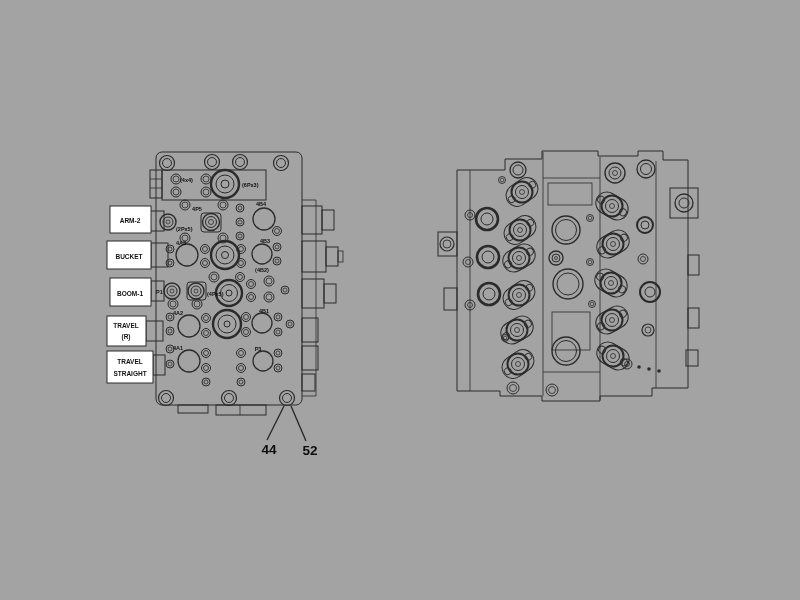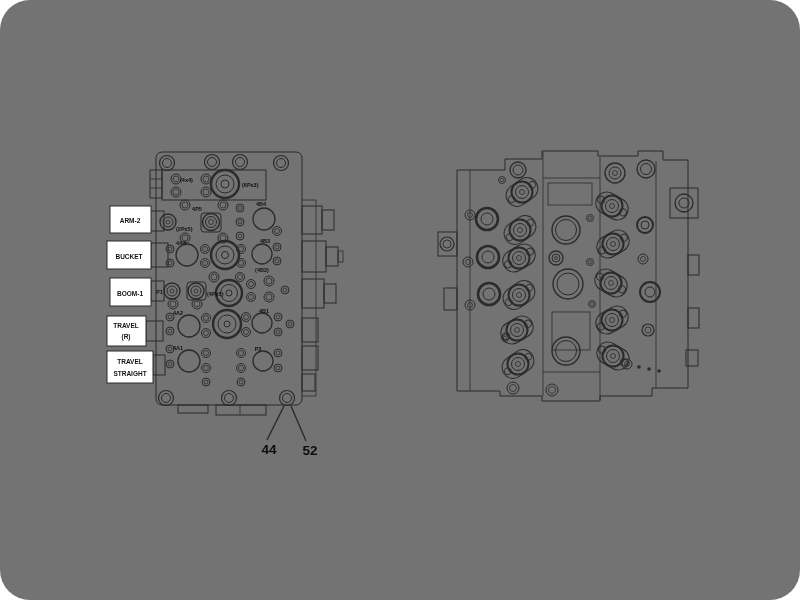--- a/index.html
+++ b/index.html
@@ -1,17 +1,17 @@
 <!DOCTYPE html>
 <html><head>
 <meta charset="utf-8">
 <style>
   html,body{margin:0;padding:0;background:#fff;}
-  .canvas{width:800px;height:600px;background:#737373;position:relative;overflow:hidden;
-          font-family:"Liberation Sans", sans-serif;border-radius:30px;}
+  .canvas{width:800px;height:600px;background:#a3a3a3;position:relative;overflow:hidden;
+          font-family:"Liberation Sans", sans-serif;}
   svg{display:block;}
   .ln{fill:none;stroke:#2b2b2b;stroke-width:1;}
   .lnw{fill:#ffffff;stroke:#2b2b2b;stroke-width:1;}
   .thin{stroke-width:.8;}
   .med{stroke-width:1.4;}
   text{fill:#111111;}
   .t5{font:700 5.5px "Liberation Sans",sans-serif;}
   .t6{font:700 6.5px "Liberation Sans",sans-serif;}
   .callout{font:700 13.5px "Liberation Sans",sans-serif;fill:#0d0d0d;cursor:pointer;}
 </style>

